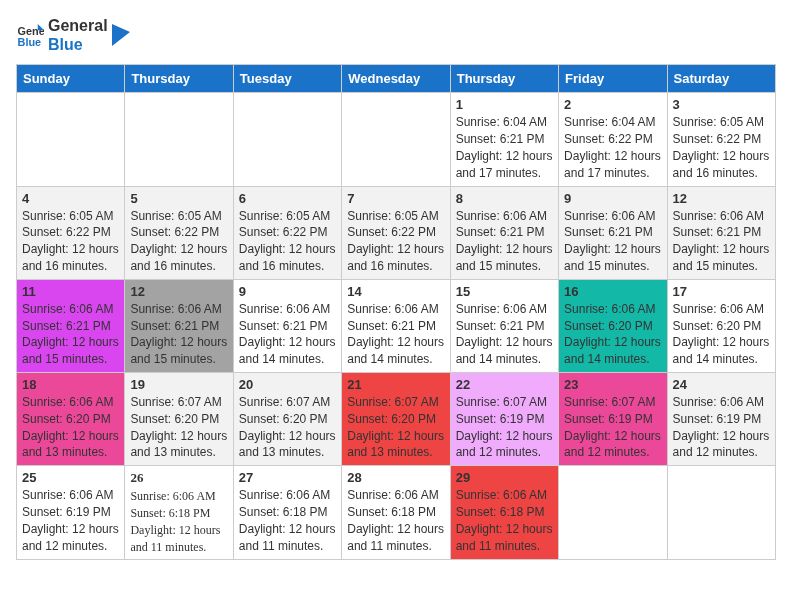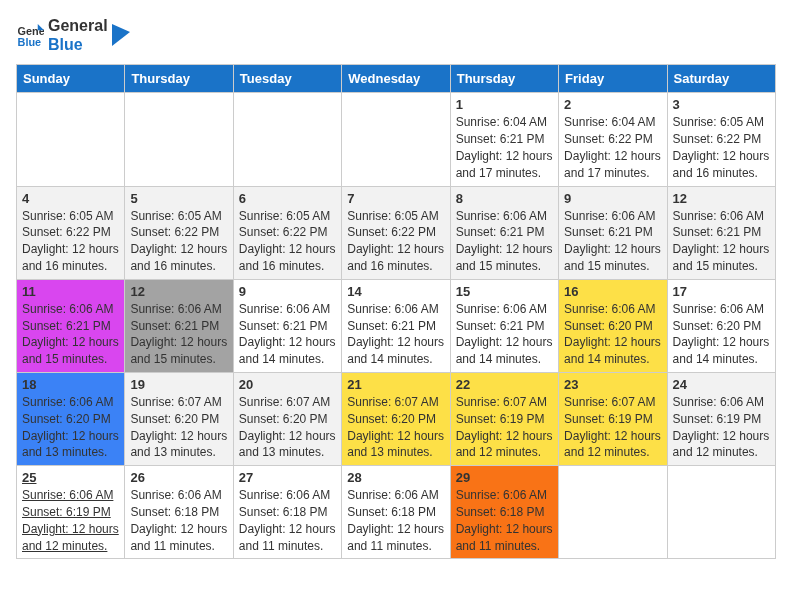--- a/index.html
+++ b/index.html
@@ -213,103 +213,103 @@
           <div class="day-info">Sunrise: 6:06 AM
 Sunset: 6:21 PM
 Daylight: 12 hours and 14 minutes.</div>
         </td>
         <td style="background-color: rgb(255, 255, 255);">
           <span class="day-number">15</span>
           <div class="day-info">Sunrise: 6:06 AM
 Sunset: 6:21 PM
 Daylight: 12 hours and 14 minutes.</div>
         </td>
-        <td style="background-color: #fde047;">
+        <td style="background-color: #14b8a6;">
           <span class="day-number">16</span>
           <div class="day-info">Sunrise: 6:06 AM
 Sunset: 6:20 PM
 Daylight: 12 hours and 14 minutes.</div>
         </td>
         <td style="background-color: rgb(255, 255, 255);">
           <span class="day-number">17</span>
           <div class="day-info">Sunrise: 6:06 AM
 Sunset: 6:20 PM
 Daylight: 12 hours and 14 minutes.</div>
         </td>
       </tr>
       <tr>
-        <td style="background-color: #3b82f6;">
+        <td style="background-color: #ec4899;">
           <span class="day-number">18</span>
           <div class="day-info">Sunrise: 6:06 AM
 Sunset: 6:20 PM
 Daylight: 12 hours and 13 minutes.</div>
         </td>
         <td style="background-color: rgb(242, 242, 242);">
           <span class="day-number">19</span>
           <div class="day-info">Sunrise: 6:07 AM
 Sunset: 6:20 PM
 Daylight: 12 hours and 13 minutes.</div>
         </td>
         <td style="background-color: rgb(242, 242, 242);">
           <span class="day-number">20</span>
           <div class="day-info">Sunrise: 6:07 AM
 Sunset: 6:20 PM
 Daylight: 12 hours and 13 minutes.</div>
         </td>
-        <td style="background-color: #fde047;">
+        <td style="background-color: #ef4444;">
           <span class="day-number">21</span>
           <div class="day-info">Sunrise: 6:07 AM
 Sunset: 6:20 PM
 Daylight: 12 hours and 13 minutes.</div>
         </td>
-        <td style="background-color: #fde047;">
+        <td style="background-color: #f0abfc;">
           <span class="day-number">22</span>
           <div class="day-info">Sunrise: 6:07 AM
 Sunset: 6:19 PM
 Daylight: 12 hours and 12 minutes.</div>
         </td>
-        <td style="background-color: #fde047;">
+        <td style="background-color: #ec4899;">
           <span class="day-number">23</span>
           <div class="day-info">Sunrise: 6:07 AM
 Sunset: 6:19 PM
 Daylight: 12 hours and 12 minutes.</div>
         </td>
         <td style="background-color: rgb(242, 242, 242);">
           <span class="day-number">24</span>
           <div class="day-info">Sunrise: 6:06 AM
 Sunset: 6:19 PM
 Daylight: 12 hours and 12 minutes.</div>
         </td>
       </tr>
       <tr>
-        <td style="background-color: rgb(255, 255, 255); text-decoration: underline;">
+        <td style="background-color: rgb(255, 255, 255);">
           <span class="day-number">25</span>
           <div class="day-info">Sunrise: 6:06 AM
 Sunset: 6:19 PM
 Daylight: 12 hours and 12 minutes.</div>
         </td>
-        <td style="background-color: rgb(255, 255, 255);">
+        <td style="background-color: rgb(255, 255, 255); font-family: Liberation Serif, serif;">
           <span class="day-number">26</span>
           <div class="day-info">Sunrise: 6:06 AM
 Sunset: 6:18 PM
 Daylight: 12 hours and 11 minutes.</div>
         </td>
         <td style="background-color: rgb(255, 255, 255);">
           <span class="day-number">27</span>
           <div class="day-info">Sunrise: 6:06 AM
 Sunset: 6:18 PM
 Daylight: 12 hours and 11 minutes.</div>
         </td>
         <td style="background-color: rgb(255, 255, 255);">
           <span class="day-number">28</span>
           <div class="day-info">Sunrise: 6:06 AM
 Sunset: 6:18 PM
 Daylight: 12 hours and 11 minutes.</div>
         </td>
-        <td style="background-color: #f97316; margin-left: 24px;">
+        <td style="background-color: #ef4444; margin-left: 24px;">
           <span class="day-number">29</span>
           <div class="day-info">Sunrise: 6:06 AM
 Sunset: 6:18 PM
 Daylight: 12 hours and 11 minutes.</div>
         </td>
         <td class="empty" style="background-color: rgb(255, 255, 255);"></td>
         <td class="empty" style="background-color: rgb(255, 255, 255);"></td>
       </tr>
     </tbody>
 </table>

